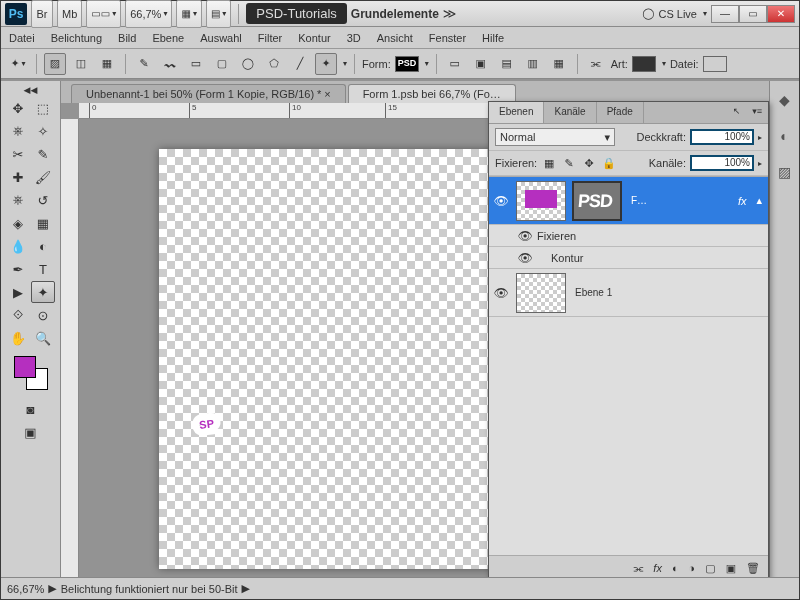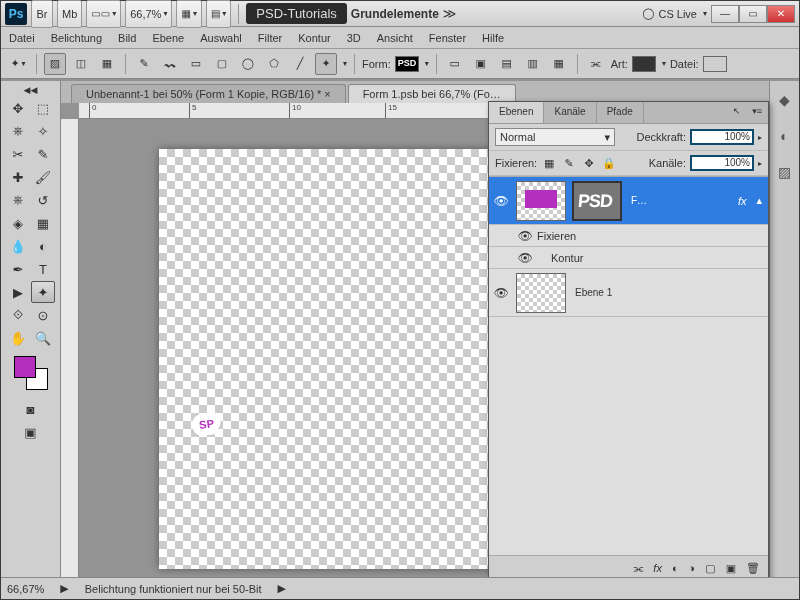--- a/index.html
+++ b/index.html
@@ -64,21 +64,21 @@
 .eye{width:24px;text-align:center;font-size:12px}
 .thumb{width:50px;height:40px;border:1px solid #666;background:#fff;margin:3px;position:relative;overflow:hidden}
 .thumb.mask{background:#777;border:2px solid #333}
 .tch{position:absolute;inset:0;background-image:linear-gradient(45deg,#ccc 25%,transparent 25%),linear-gradient(-45deg,#ccc 25%,transparent 25%),linear-gradient(45deg,transparent 75%,#ccc 75%),linear-gradient(-45deg,transparent 75%,#ccc 75%);background-size:8px 8px;background-position:0 0,0 4px,4px -4px,-4px 0}
 .tfill{position:absolute;top:8px;left:8px;right:8px;bottom:12px;background:#b52fbf}
 .lname{flex:1;padding:0 6px;font-size:10px}
 .sublayer{display:flex;align-items:center;height:22px;padding-left:24px;border-bottom:1px solid #bbb;font-size:10px}
 .sublayer .eye{width:24px}
 .pfoot{height:24px;background:#cfcfcf;display:flex;align-items:center;justify-content:flex-end;gap:10px;padding:0 8px;font-size:11px;color:#555}
 
-.status{position:absolute;bottom:0;left:0;right:0;height:22px;background:#cfcfcf;border-top:1px solid #888;display:flex;align-items:center;padding:0 6px;gap:16px;font-size:10px}
+.status{position:absolute;bottom:0;left:0;right:0;height:22px;background:#cfcfcf;border-top:1px solid #888;display:flex;align-items:center;padding:0 6px;gap:4px;font-size:10px}
 .letterMask{font-family:Impact,Arial Black,sans-serif;font-weight:900;color:#fff;font-size:18px;letter-spacing:-1px;position:absolute;top:8px;left:4px;transform:skewX(-5deg)}
 </style>
 </head>
 <body>
 
 <div id="app">
 
   <div class="titlebar">
     <div class="logo">Ps</div>
     <div class="tbtn">

